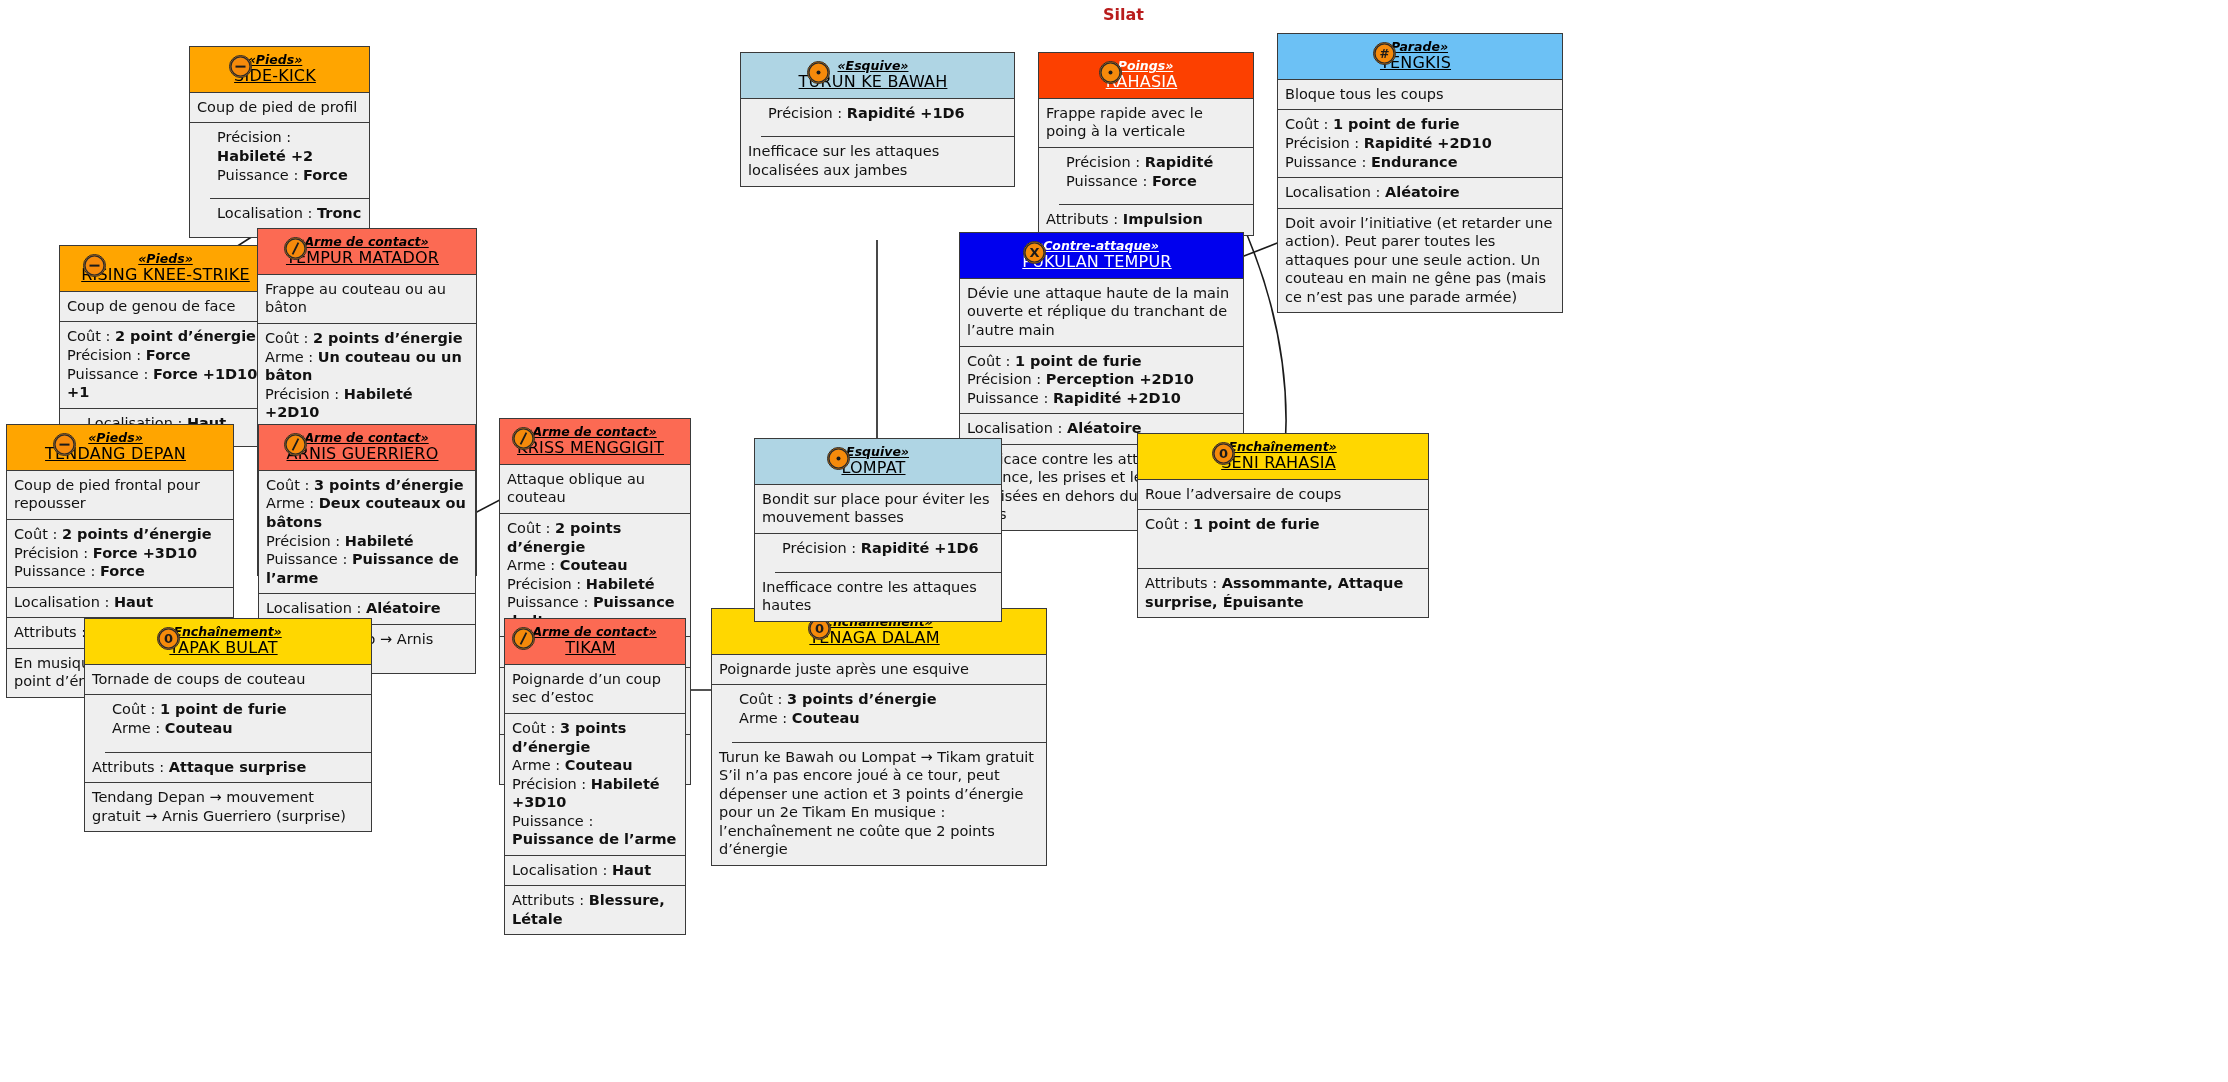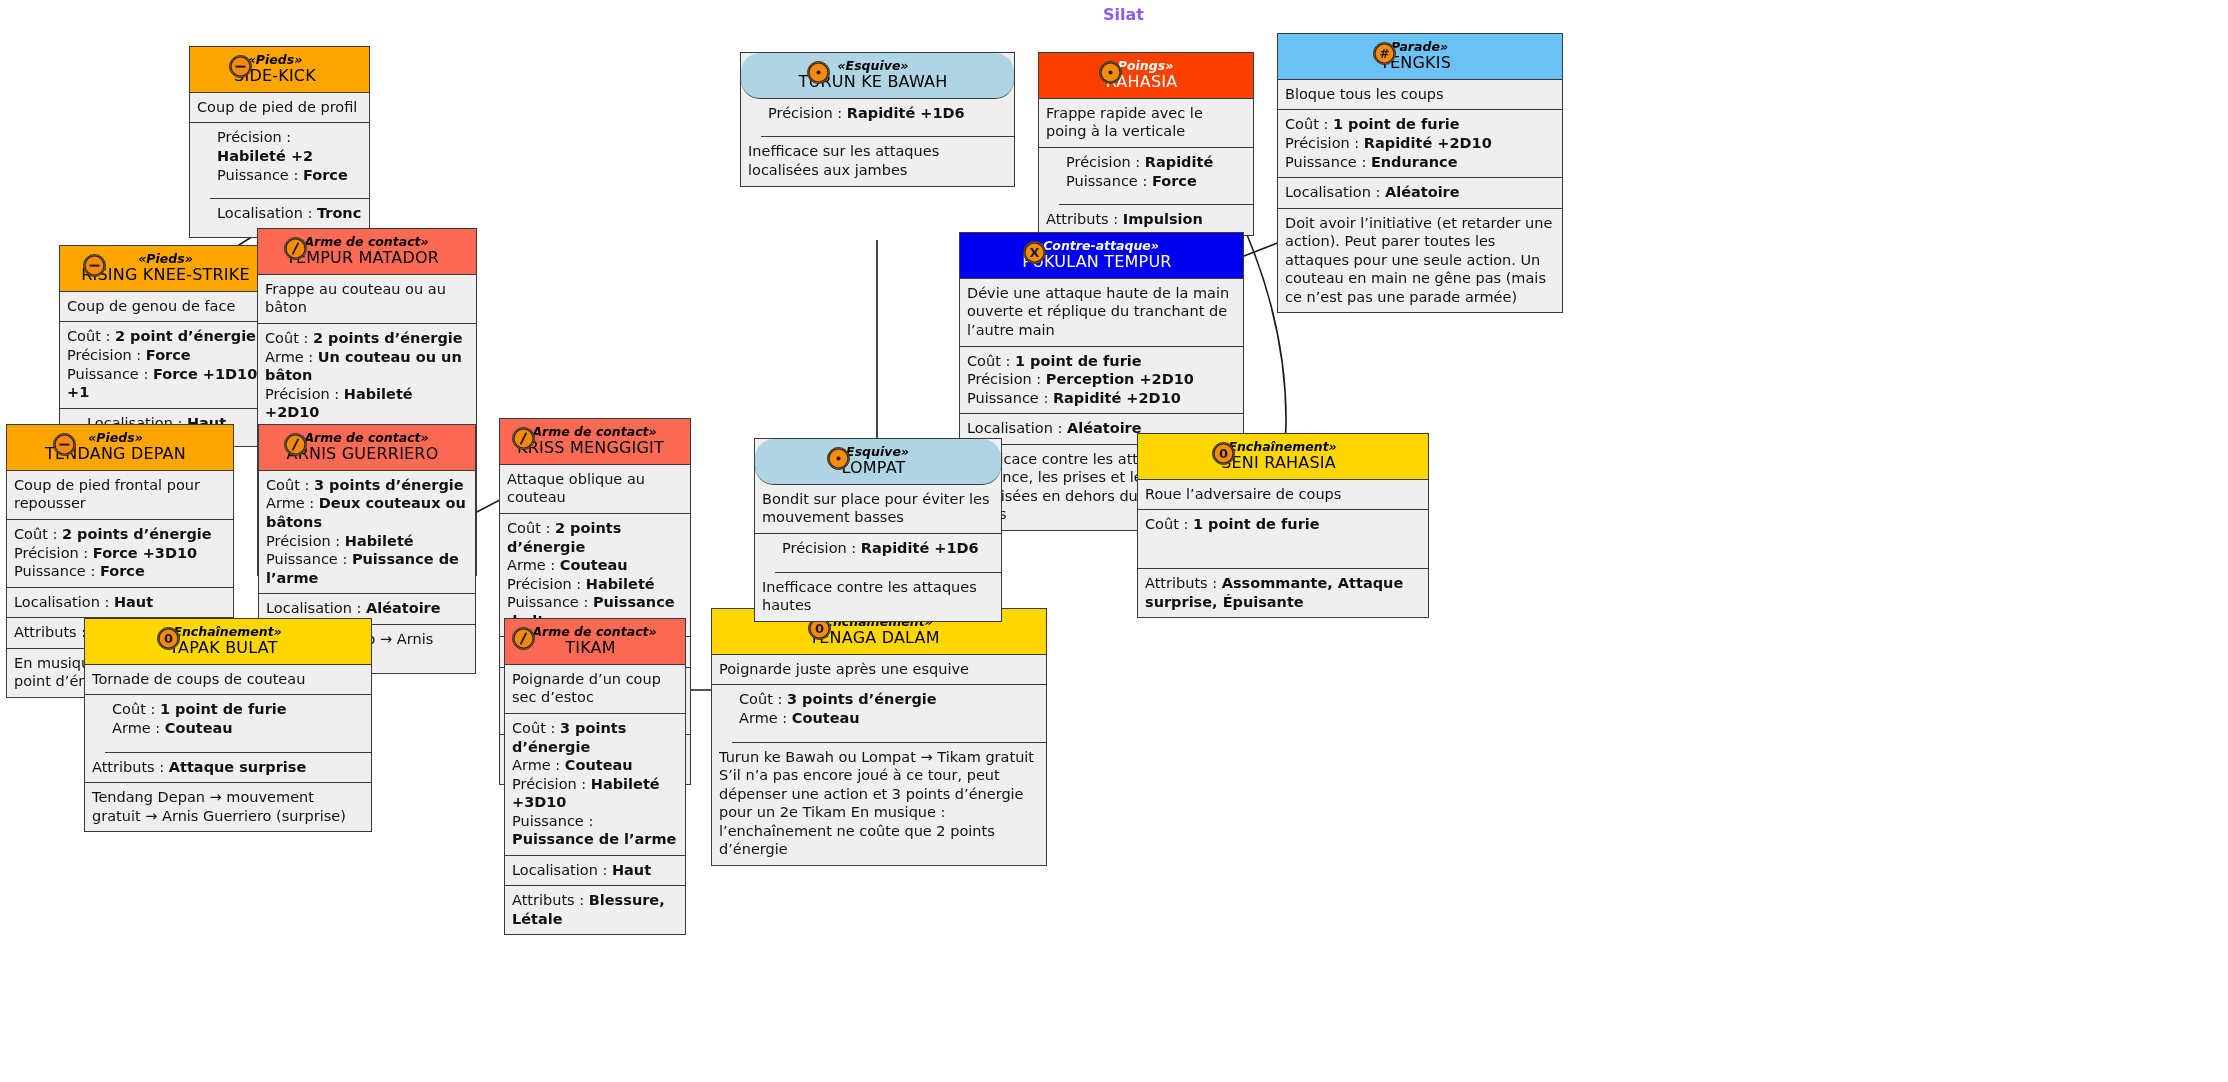--- a/index.html
+++ b/index.html
@@ -27,40 +27,41 @@
     width: 2228px;
     height: 1082px;
     pointer-events: none;
     z-index: 1;
   }
   .diagram-title {
     position: absolute;
     font-family: "DejaVu Sans", sans-serif;
     font-size: 16px;
     font-weight: bold;
-    color: #8b5cf6;
+    color: #b91c1c;
     white-space: nowrap;
     z-index: 5;
   }
   
   .card {
     position: absolute;
     box-sizing: border-box;
     border: 1px solid #3a3a3a;
     background: #efefef;
     z-index: 3;
     box-shadow: 0 0 0 0 rgba(0,0,0,0);
   }
   .card-head {
     position: relative;
     box-sizing: border-box;
     border-bottom: 1px solid #3a3a3a;
     padding: 6px 15px 7px 6px;
     text-align: center;
     line-height: 1.12;
+    text-decoration: underline;
   }
   .stereo {
     display: block;
     font-size: 12.5px;
     font-style: italic;
     font-weight: bold;
     letter-spacing: 0px;
   }
   .cname {
     display: block;
@@ -94,21 +95,21 @@
     color: #111;
     line-height: 1.28;
   }
   .sect:last-child { border-bottom: none; }
   .sect b { font-weight: bold; }
   .pad-bottom { padding-bottom: 14px; margin-left: 20px; }
 
   
   .hd-pieds   { background: #ffa500; }
   .hd-arme    { background: #fc6a53; }
-  .hd-esquive { background: #afd5e4; border-radius: 19px; }
+  .hd-esquive { background: #afd5e4; }
   .hd-poings  { background: #fc4000; color: #ffffff; }
   .hd-parade  { background: #6cc1f5; }
   .hd-contre  { background: #0000ee; color: #ffffff; }
   .hd-ench    { background: #ffd700; }
 </style>
 </head>
 <body>
 
 <div id="canvas">
 

